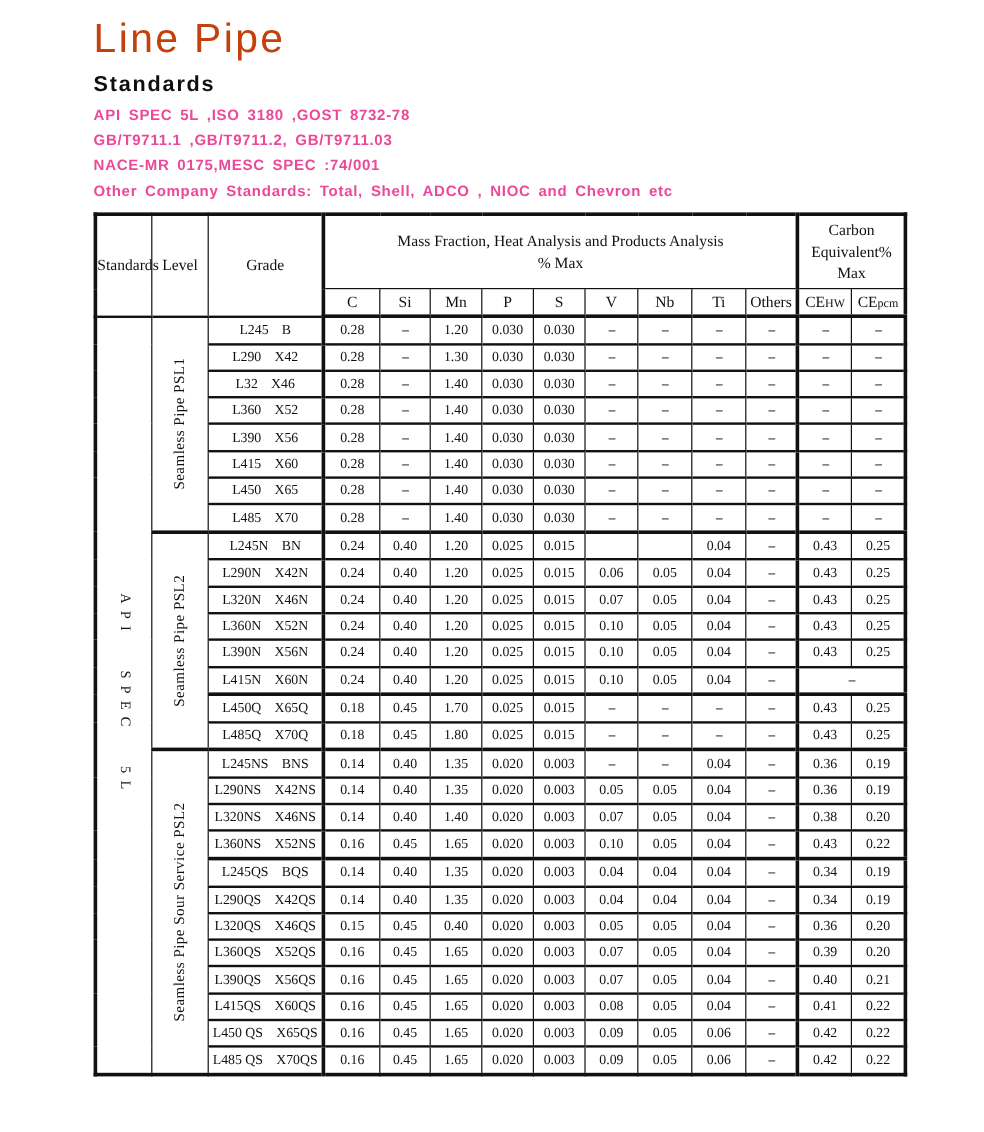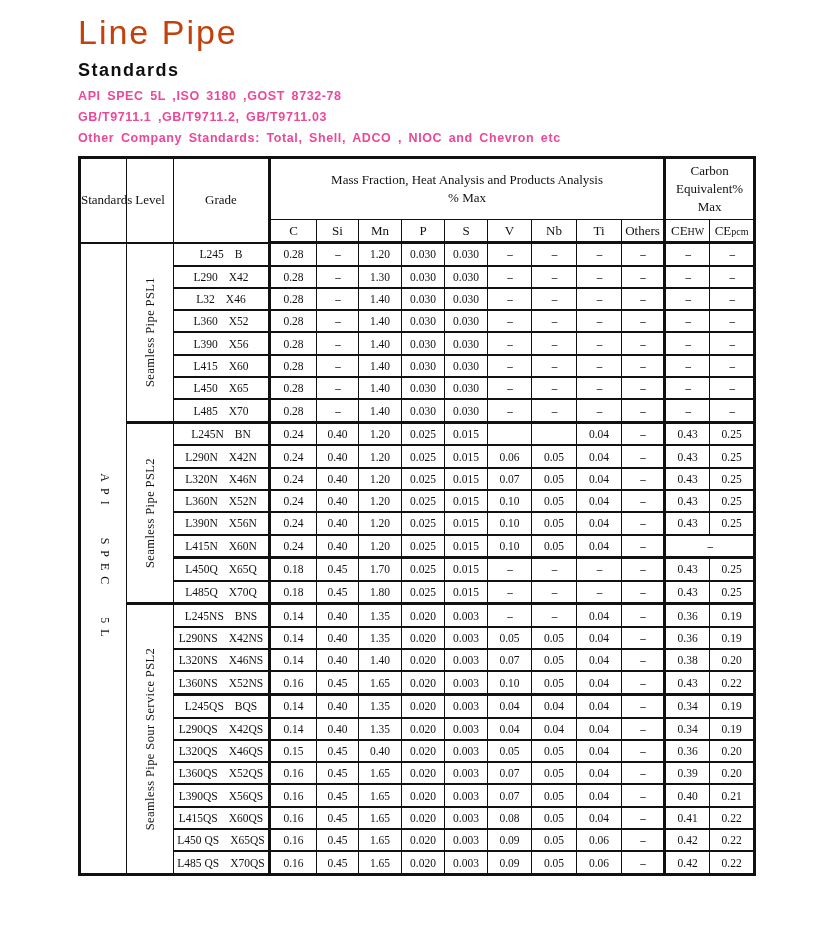--- a/index.html
+++ b/index.html
@@ -56,20 +56,21 @@
 <body>
 
 <div class="page">
 
   <h1 class="title">Line Pipe</h1>
 
   <div class="h2">Standards</div>
 
   <p class="std-line">API SPEC 5L ,ISO 3180 ,GOST 8732-78</p>
   <p class="std-line">GB/T9711.1 ,GB/T9711.2, GB/T9711.03</p>
+  <p class="std-line">NACE-MR 0175,MESC SPEC :74/001</p>
   <p class="std-line">Other Company Standards: Total, Shell, ADCO , NIOC and Chevron etc</p>
 
 
   <table class="chem">
     <colgroup>
       <col style="width:47px">
         <col style="width:47px">
         <col style="width:96px">
       <col style="width:47px">
         <col style="width:42px">

